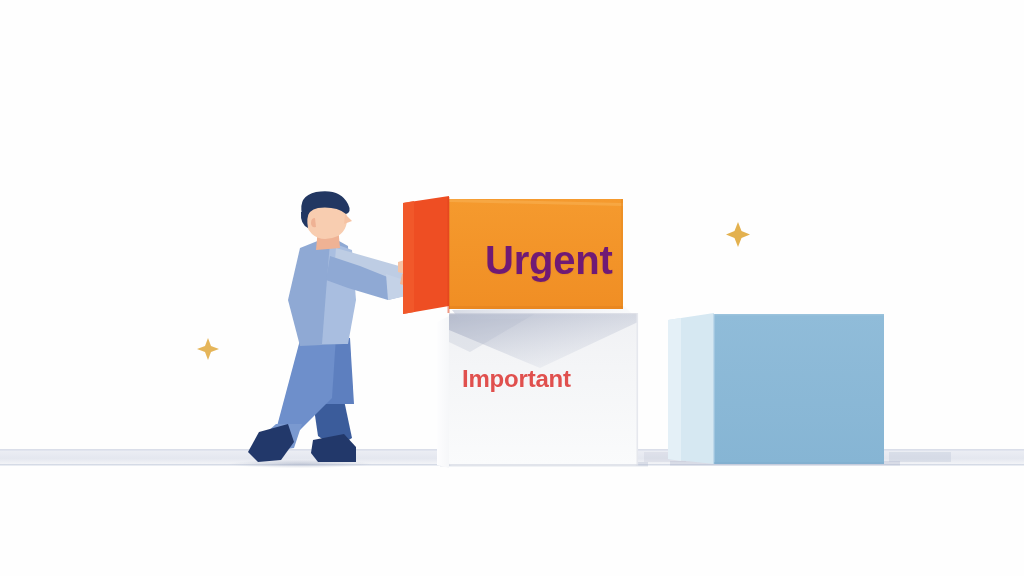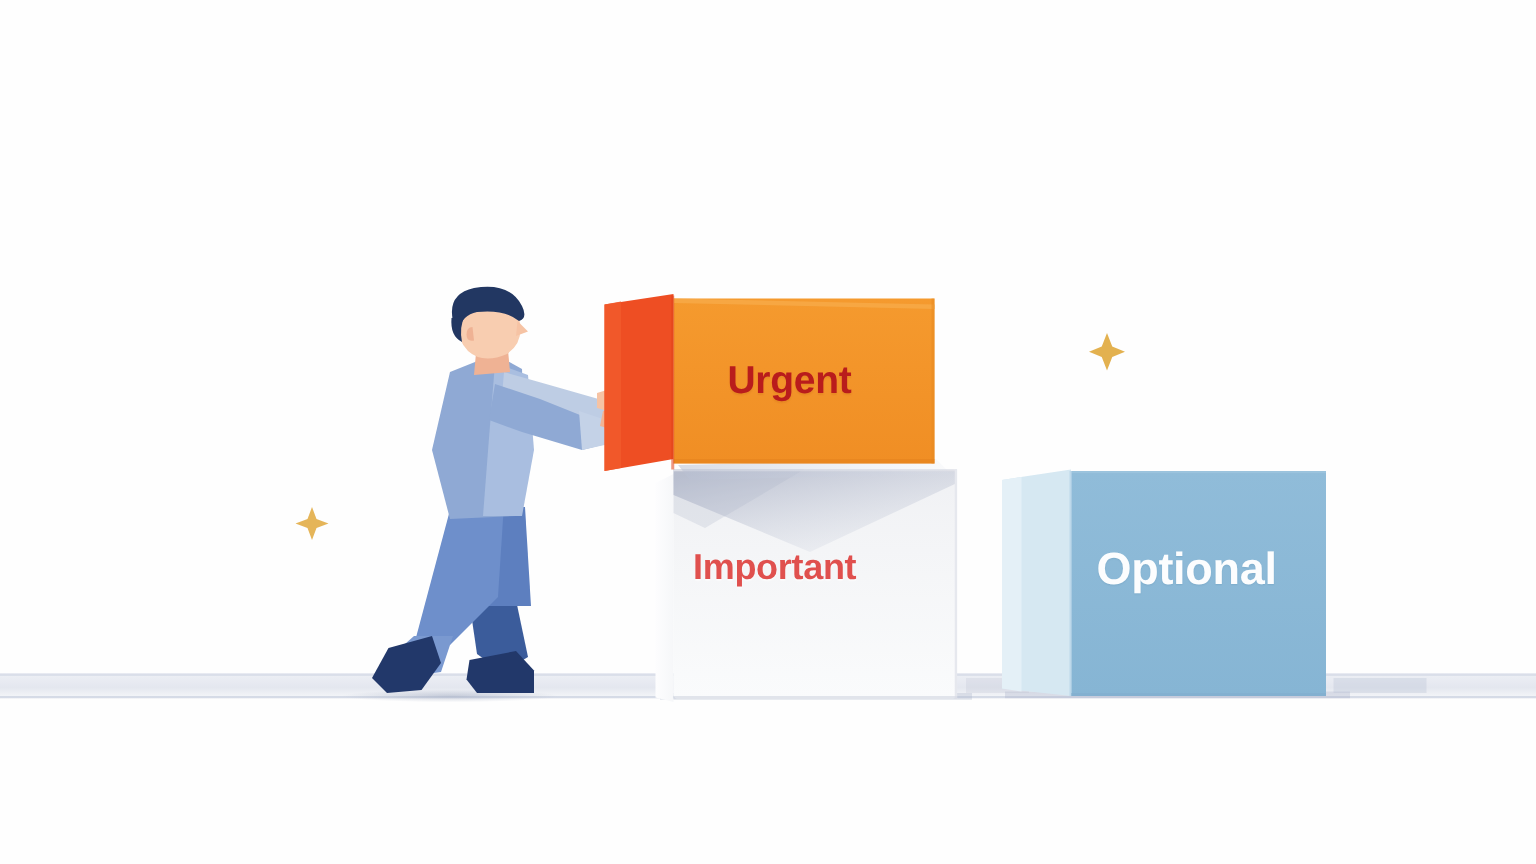--- a/index.html
+++ b/index.html
@@ -11,21 +11,21 @@
   #art{position:absolute;inset:0;}
   .lbl{
     position:absolute;
     font-weight:700;
     letter-spacing:-0.2px;
     white-space:nowrap;
     pointer-events:none;
     font-family:"Liberation Sans","DejaVu Sans",sans-serif;
   }
   #lbl-urgent{
-    left:485px;top:238px;font-size:26px;color:#b91c1c;
+    left:485px;top:238px;font-size:40px;color:#701a75;
     text-shadow:0 1px 1px rgba(160,70,0,.12);
   }
   #lbl-important{
     left:462px;top:365px;font-size:24px;color:#E0504E;
     text-shadow:0 1px 1px rgba(255,255,255,.55);
   }
   #lbl-optional{
     left:731px;top:363px;font-size:30px;color:#FCFDFE;
     text-shadow:0 1px 1px rgba(40,90,130,.13);
   }
@@ -179,15 +179,14 @@
     <g>
       <path d="M738 222 L741.5 231 L750 234.5 L741.5 238 L738 247 L734.5 238 L726 234.5 L734.5 231 Z" fill="#E0A83C" opacity="0.9"></path>
     </g>
 
   </svg>
 
   <div class="lbl" id="lbl-urgent">Urgent</div>
 
   <div class="lbl" id="lbl-important">Important</div>
 
-  <div class="lbl" id="lbl-optional">Optional</div>
 
 </div>
 
 </body></html>

